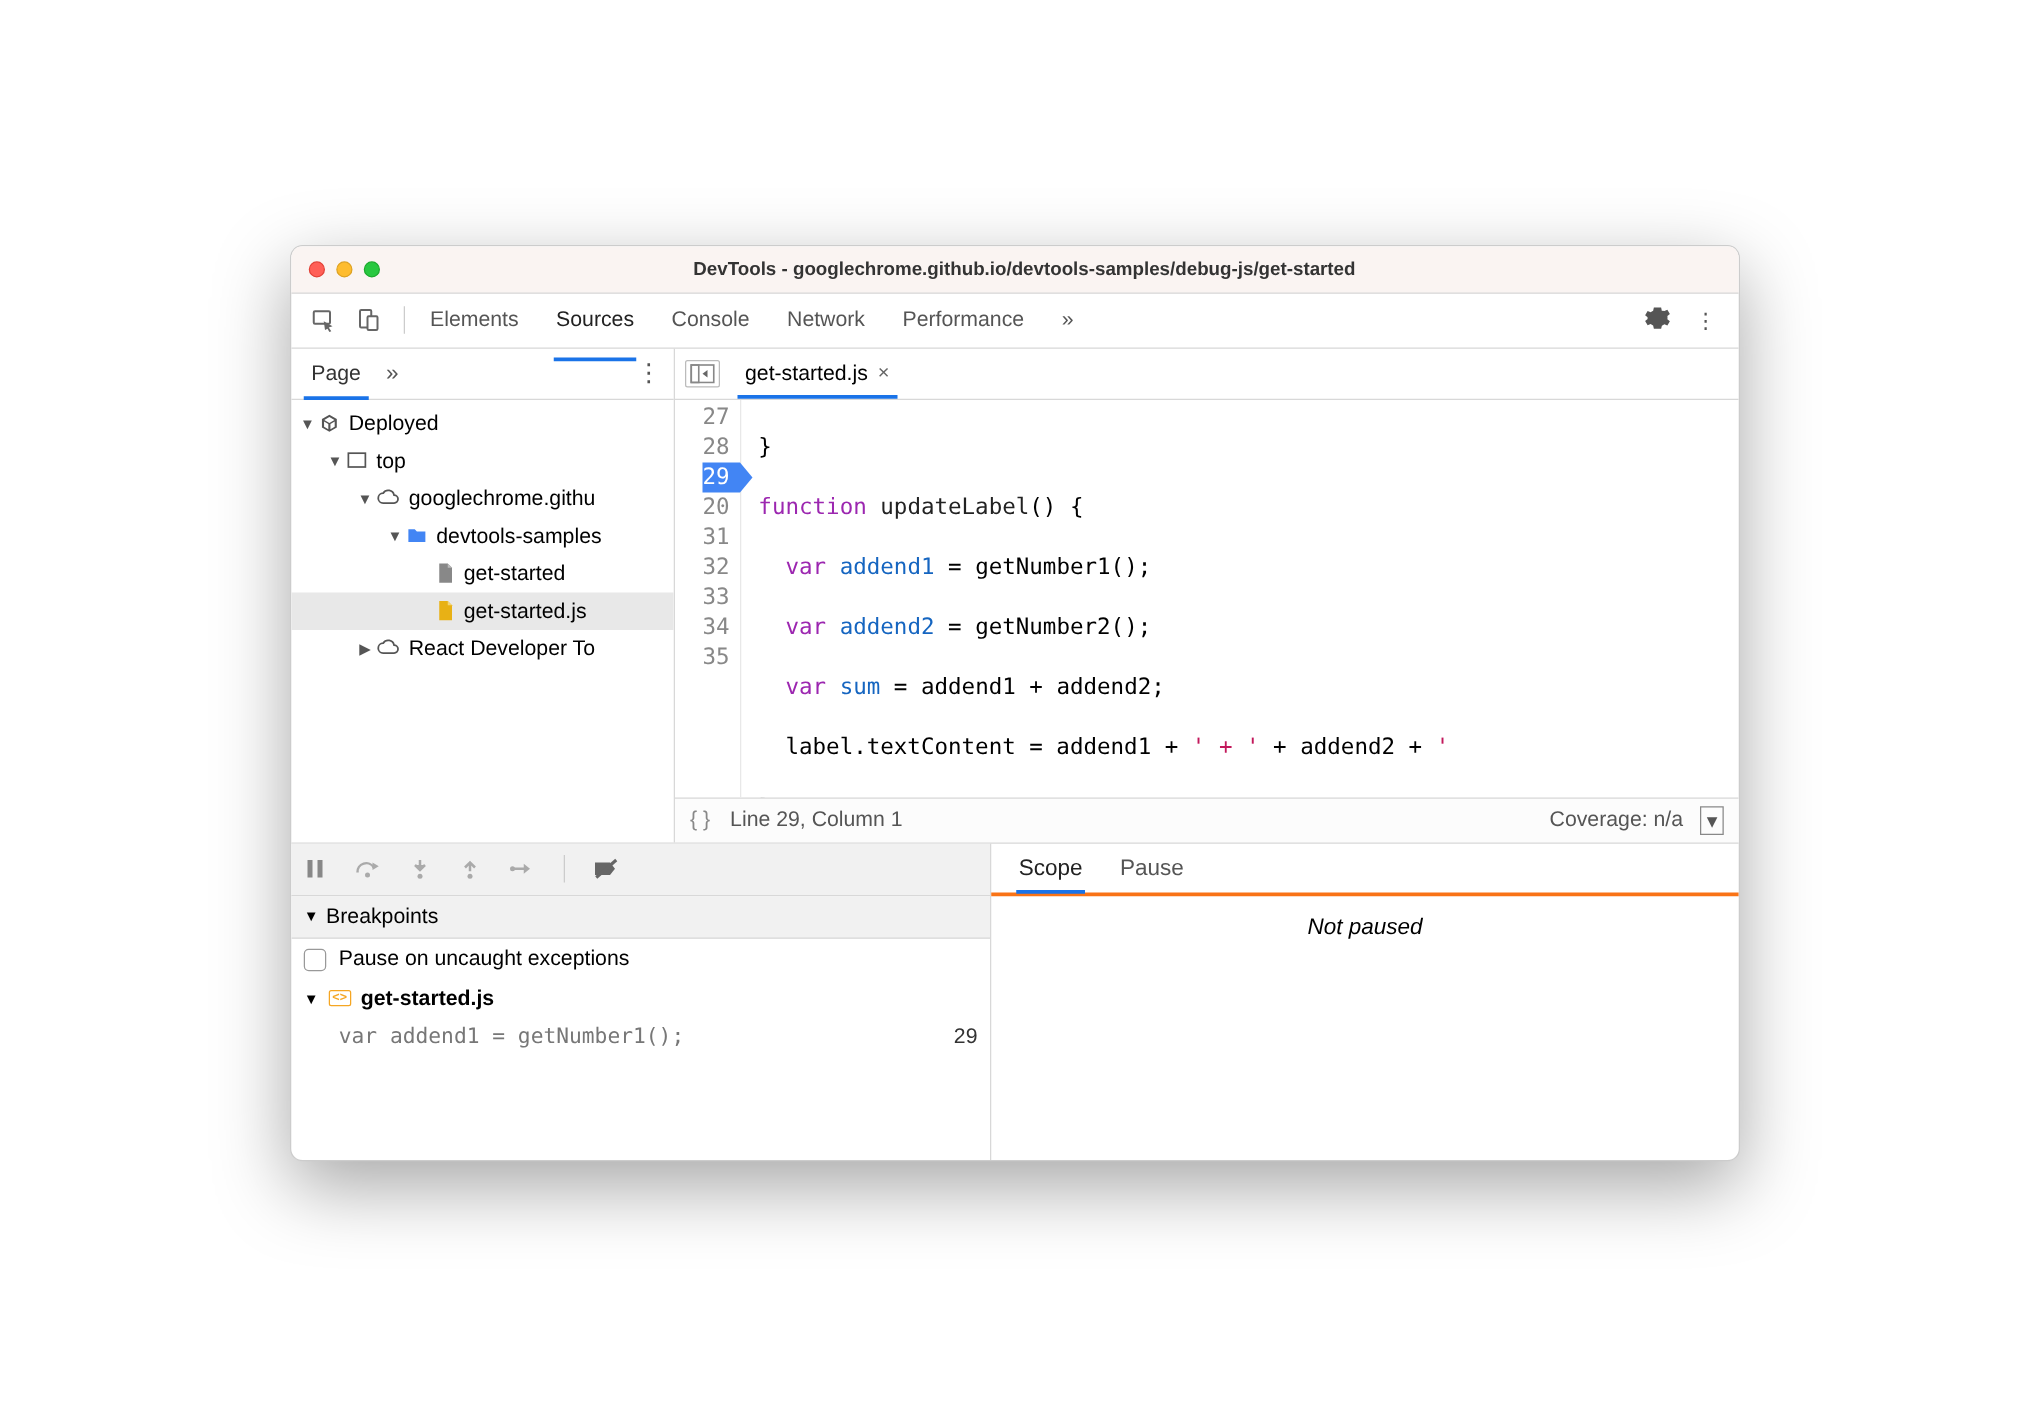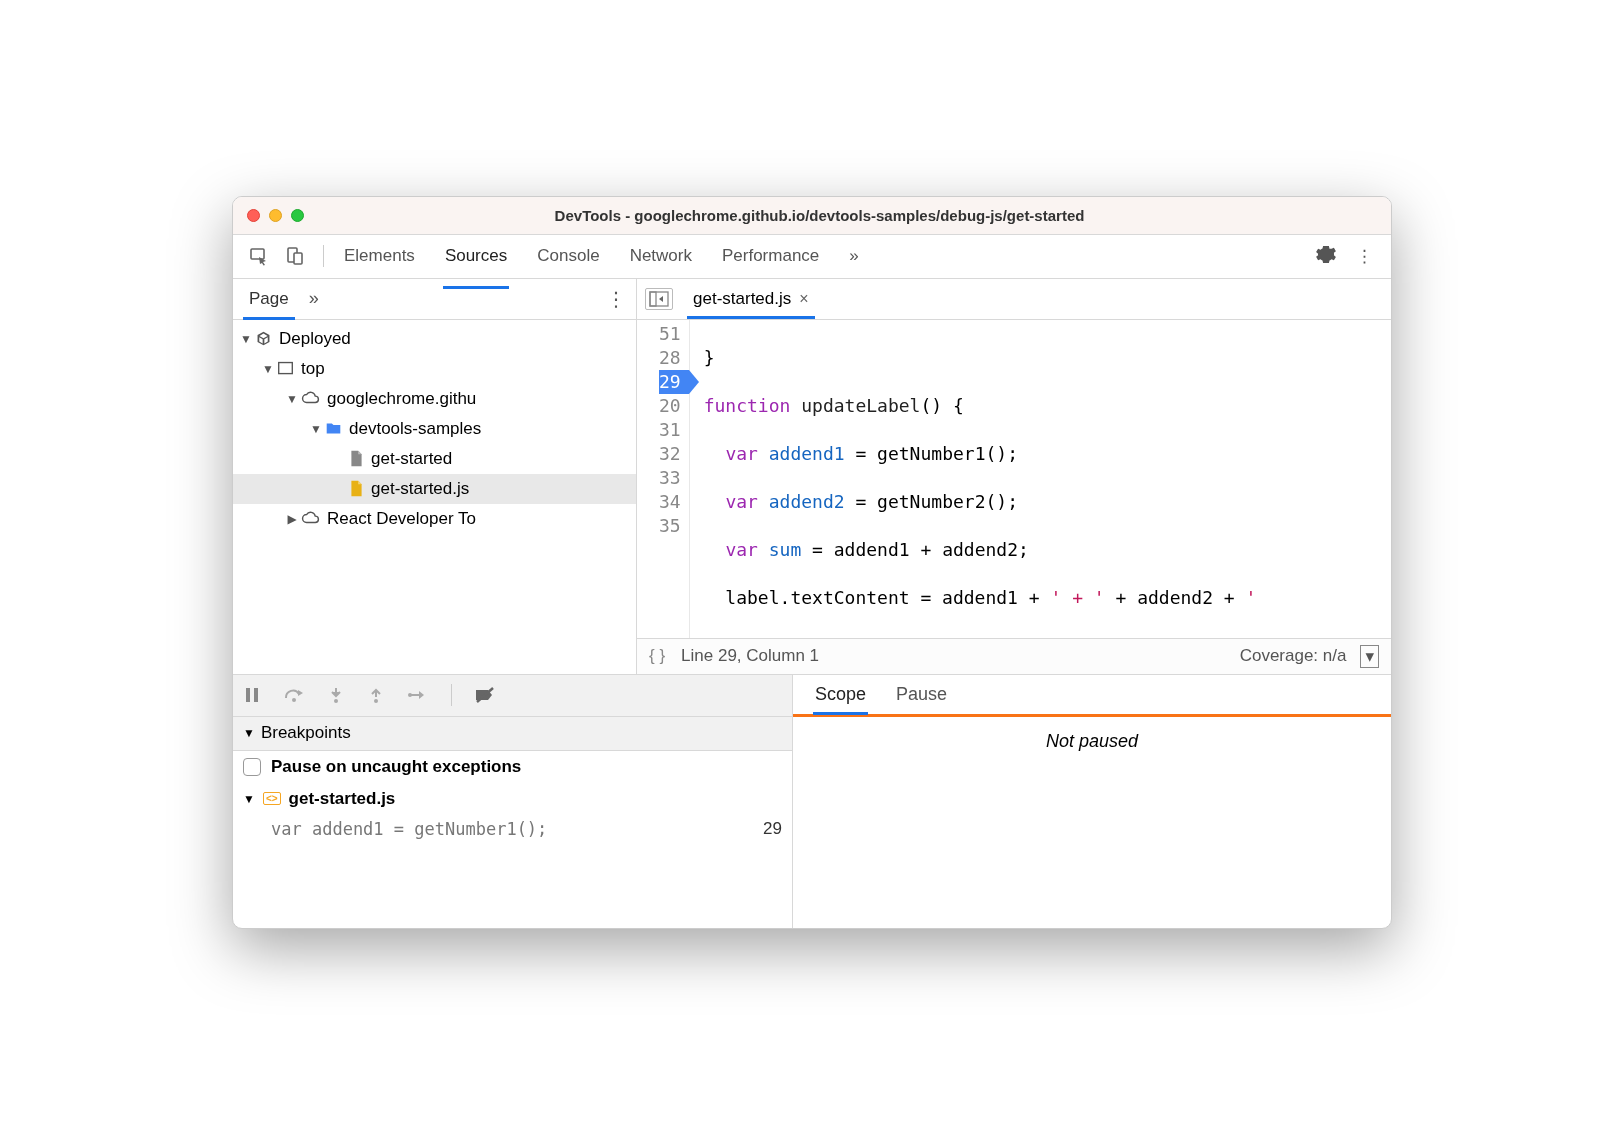--- a/index.html
+++ b/index.html
@@ -47,21 +47,21 @@
   color:#555;
 }
 .toolbar .icon-btn { padding:4px 8px; color:#666; display:flex; align-items:center;}
 .toolbar .vsep { width:1px; height:22px; background:#ccc; margin:0 10px;}
 .toolbar .tabs { display:flex; gap: 26px; padding-left:8px; flex:1;}
 .toolbar .tab { padding: 22px 2px; color:#555; position:relative;}
 .toolbar .tab.active { color:#222;}
 .toolbar .tab.active::after{content:"";position:absolute;left:0;right:0;bottom:-1px;height:3px;background:#1a73e8;}
 .toolbar .end-icon { padding:4px 10px; color:#555;}
 .main { display:flex; flex:1; min-height:0;}
-.left-panel { width:404px; display:flex; flex-direction:column; border-right:1px solid #d8d8d8;}
+.left-panel { width:307px; display:flex; flex-direction:column; border-right:1px solid #d8d8d8;}
 .left-tabs { height:41px; border-bottom:1px solid #d8d8d8; display:flex; align-items:center; padding:0 10px;}
 .left-tabs .ltab{ padding:10px 6px; font-size:17px; color:#333; position:relative;}
 .left-tabs .ltab.active::after{content:"";position:absolute;left:0;right:0;bottom:-1px;height:3px;background:#1a73e8;}
 .left-tabs .chev{ margin-left:14px; color:#555; font-size:18px;}
 .left-tabs .spacer{flex:1;}
 .left-tabs .more{ color:#555; font-size:20px;}
 .tree{ flex:1; overflow:auto; font-size:17px; padding:4px 0;}
 .tree-row{ display:flex; align-items:center; height:30px; padding-left:6px; white-space:nowrap;}
 .tree-row.selected{background:#e8e8e8;}
 .tree-row .arrow{ width:14px; font-size:12px; color:#555; text-align:center; margin-right:2px;}
@@ -91,21 +91,21 @@
 .str{color:#c2185b;}
 .statusbar{ height:36px; border-top:1px solid #d8d8d8; display:flex; align-items:center; padding:0 12px; color:#555; font-size:17px; background:#fcfcfc;}
 .statusbar .fmt{ margin-right:16px; color:#888;}
 .statusbar .pos{ flex:1;}
 .bottom{ border-top:1px solid #d8d8d8; display:flex; height:254px;}
 .debug-panel{ width:560px; border-right:1px solid #d8d8d8; display:flex; flex-direction:column;}
 .debug-toolbar{ height:42px; background:#f1f1f1; border-bottom:1px solid #d8d8d8; display:flex; align-items:center; padding:0 10px; gap:22px; color:#888;}
 .debug-toolbar svg{display:block;}
 .bp-section{ flex:1; overflow:auto;}
 .bp-header{ height:34px; background:#f1f1f1; border-bottom:1px solid #d8d8d8; display:flex; align-items:center; padding:0 10px; font-size:17px;}
-.bp-row{ display:flex; align-items:center; padding:6px 10px; font-size:17px; gap:10px;font-weight:bold;}
+.bp-row{ display:flex; align-items:flex-end; padding:6px 10px; font-size:17px; gap:10px;}
 .bp-row .cb{ width:18px; height:18px; border:1.5px solid #999; border-radius:4px; display:flex; align-items:center; justify-content:center;}
 .bp-file{ display:flex; align-items:center; padding:6px 10px; gap:8px; font-size:17px; font-weight:600;}
 .bp-file .arrow{font-size:12px;}
 .bp-file .jsicon{ border:1px solid #f5a623; padding:0 2px; font-size:10px; color:#f5a623; border-radius:2px;}
 .bp-line{ display:flex; align-items:center; padding:4px 10px 4px 28px; gap:10px; font-family:Menlo,Consolas,monospace; font-size:17px; color:#777;}
 .bp-line .ln{ margin-left:auto; color:#333; font-family:-apple-system,sans-serif;}
 .scope-panel{ flex:1; display:flex; flex-direction:column;}
 .scope-tabs{ height:42px; display:flex; align-items:center; padding-left:20px; gap:26px; border-bottom:3px solid #f97316; font-size:18px;}
 .scope-tabs .stab{ padding:9px 2px; position:relative; color:#555;}
 .scope-tabs .stab.active{ color:#222;}
@@ -242,21 +242,21 @@
               <path d="M14 5l-4 3 4 3z" fill="#666"></path>
             </svg>
         </div>
         <div class="editor-tab">
           <span>get-started.js</span>
           <span class="close">×</span>
         </div>
       </div>
       <div class="editor">
         <div class="gutter">
-          <div class="g">51</div>
+          <div class="g">27</div>
           <div class="g">28</div>
           <div class="g bp">29</div>
           <div class="g">20</div>
           <div class="g">31</div>
           <div class="g">32</div>
           <div class="g">33</div>
           <div class="g">34</div>
           <div class="g">35</div>
         </div>
         <div class="code">

